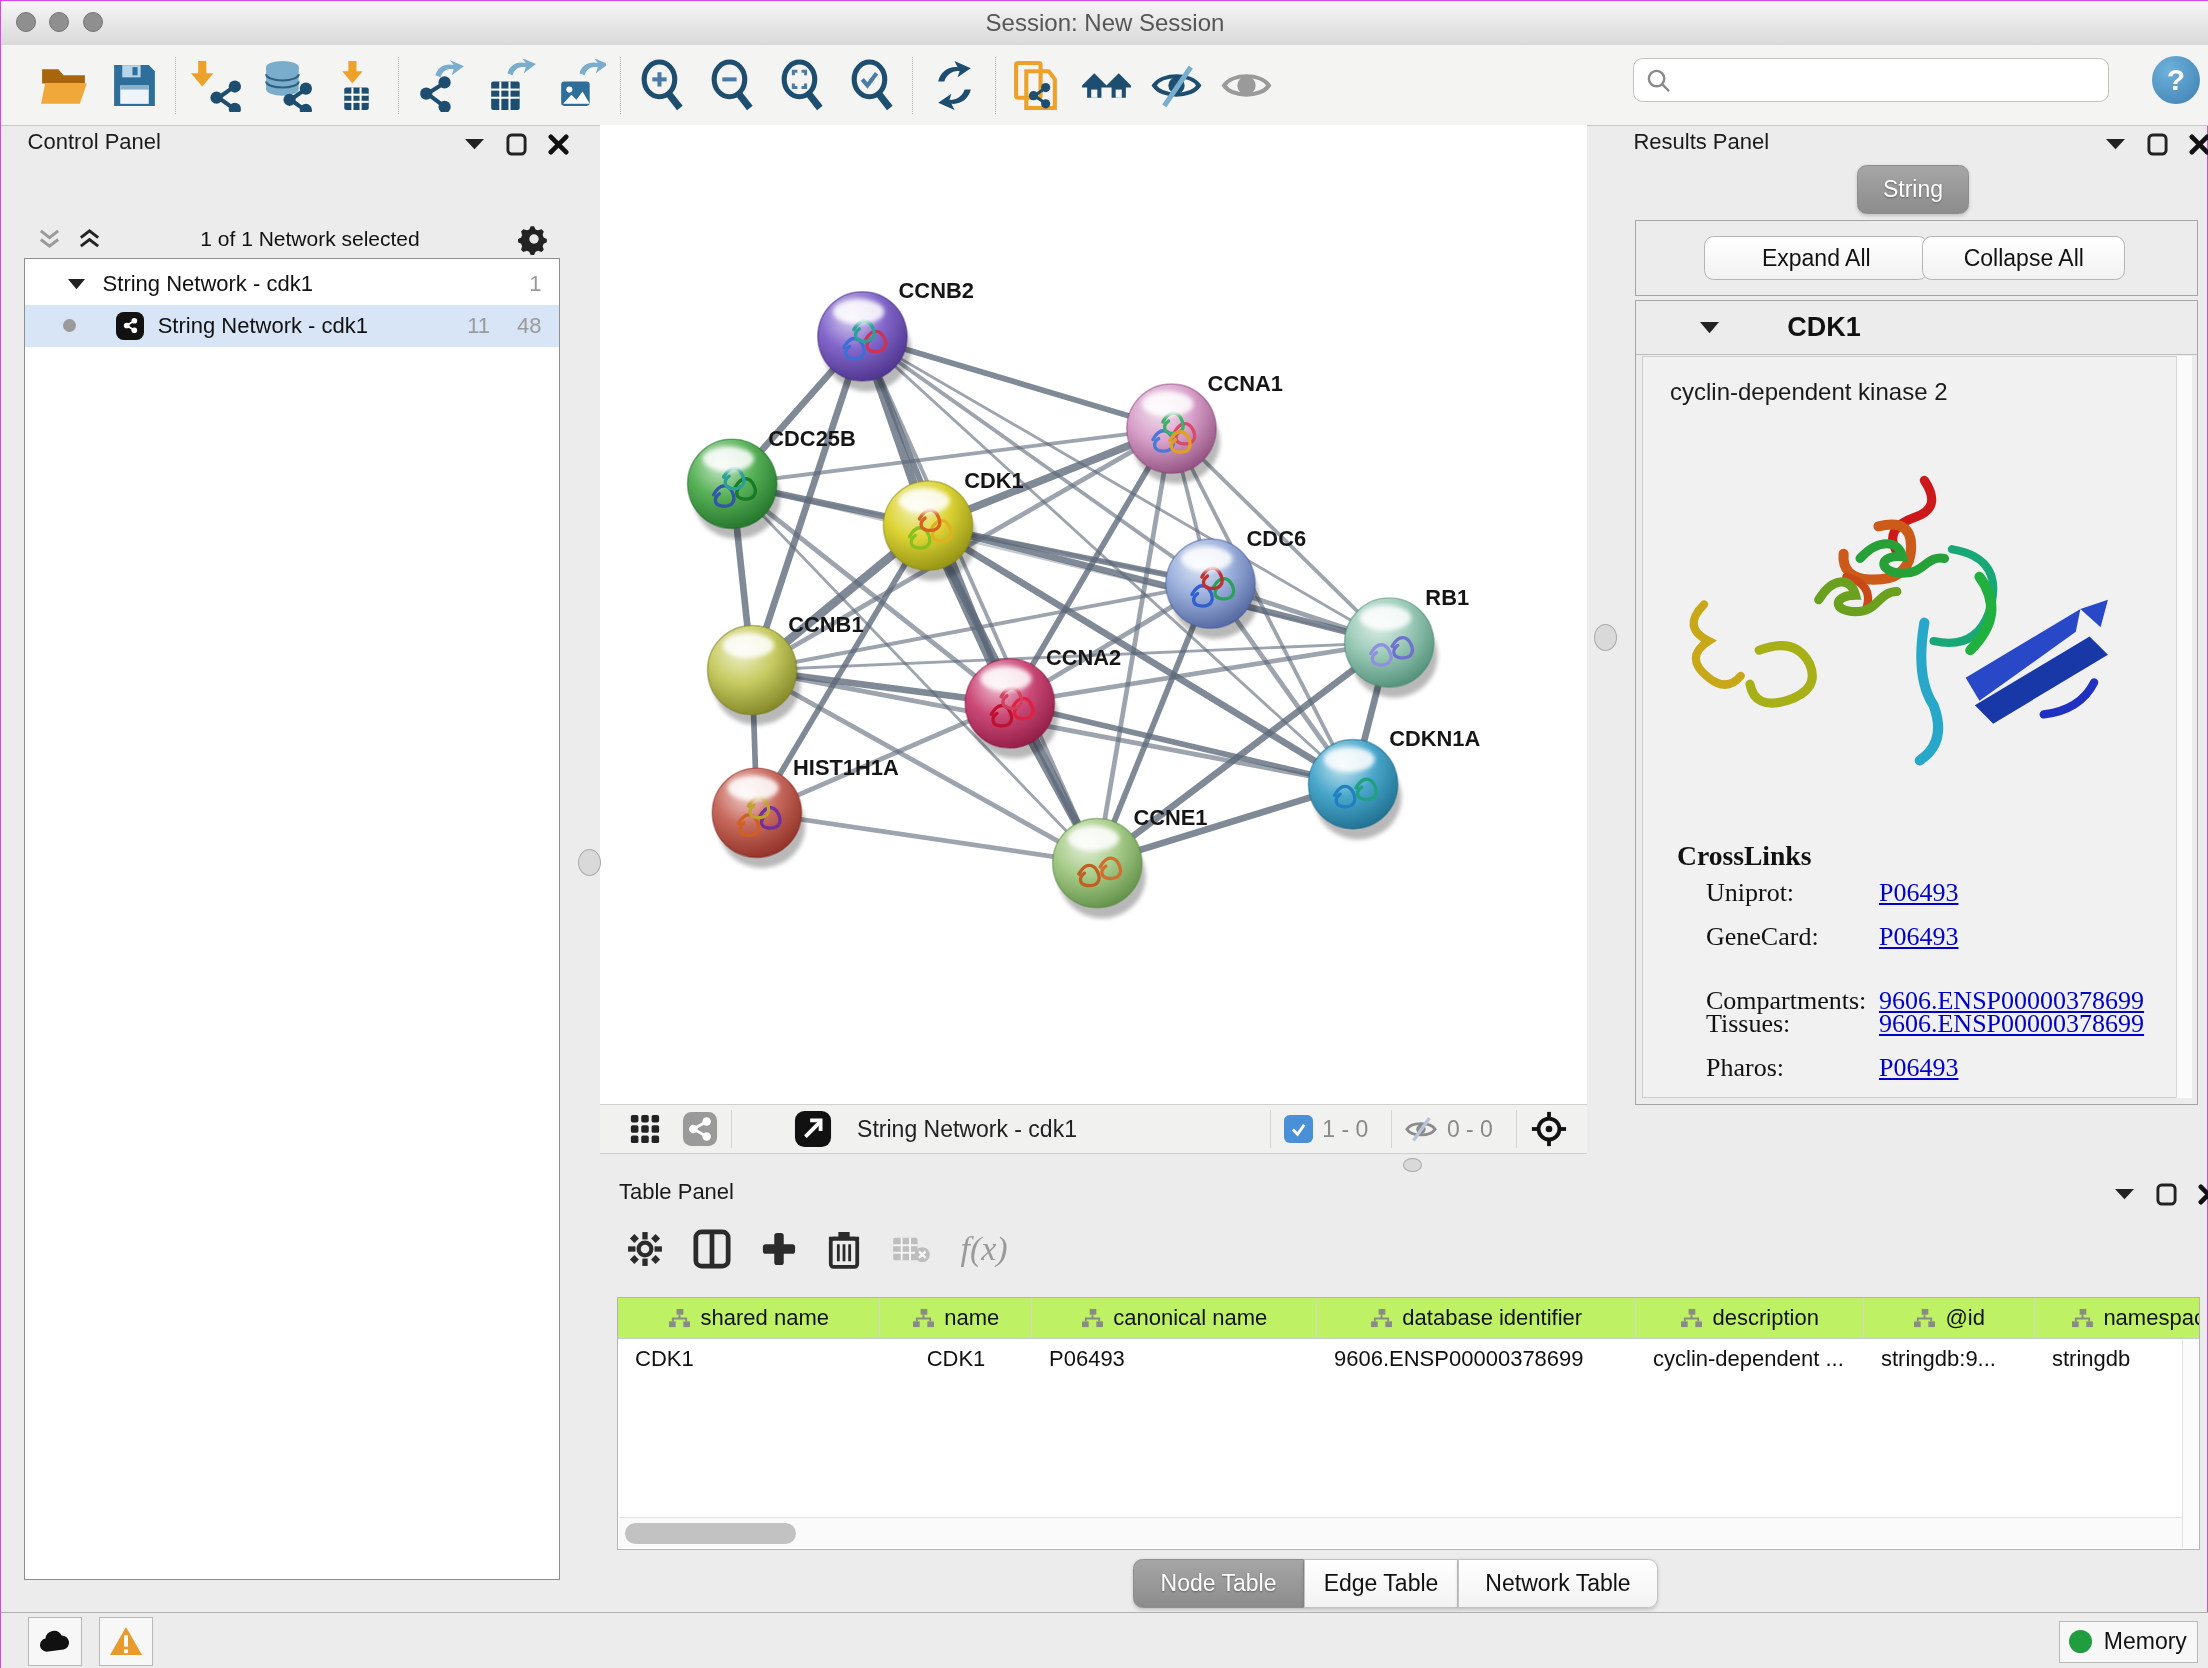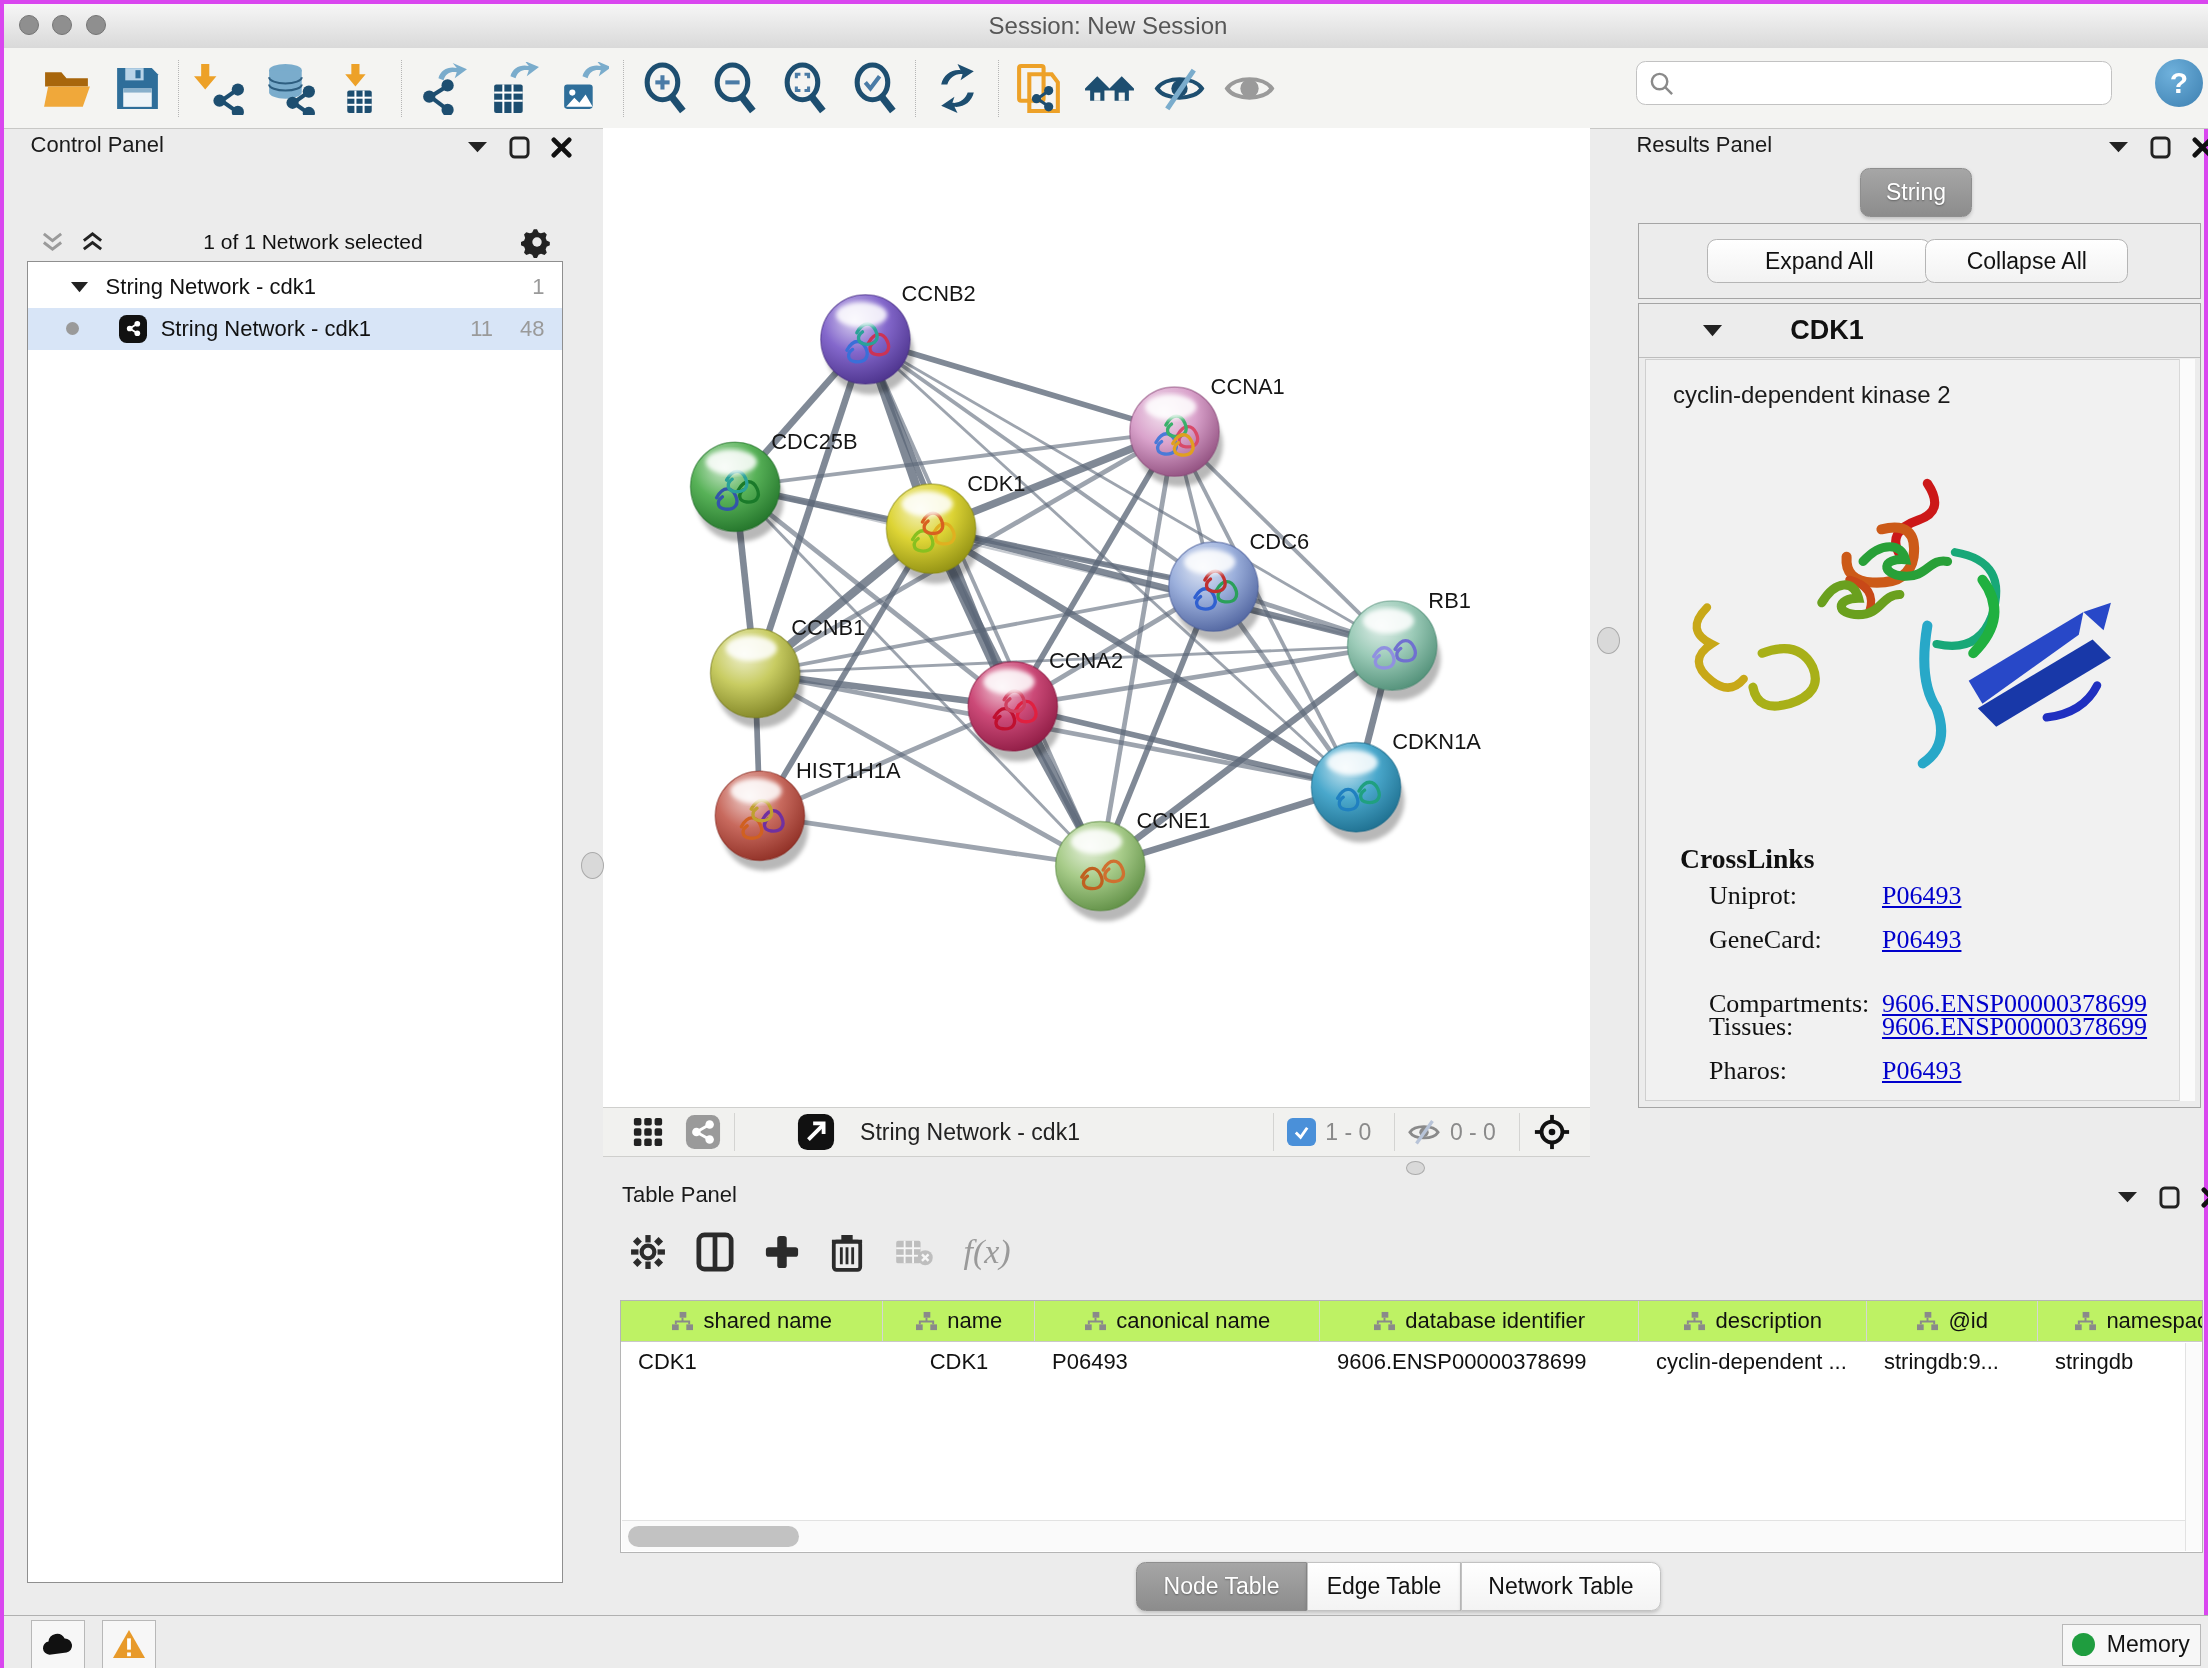--- a/index.html
+++ b/index.html
@@ -1,17 +1,17 @@
 <!DOCTYPE html>
 <html style="font-size:15px"><head>
 <meta charset="utf-8">
 <style>
   html,body{margin:0;padding:0;width:2208px;height:1668px;overflow:hidden;
     font-family:"Liberation Sans","DejaVu Sans",sans-serif;background:#ececec;}
-  .window{position:relative;width:2208px;height:1668px;background:#ececec;border:4px solid #d946ef;box-sizing:border-box;}
+  .window{position:relative;width:2208px;height:1668px;background:#ececec;border:1px solid #d946ef;box-sizing:border-box;}
 
   
   .titlebar{position:absolute;left:0;top:0;width:2208px;height:44px;
     background:linear-gradient(#f6f6f6,#d9d9d9);border-bottom:1px solid #b4b4b4;}
   .traffic{position:absolute;left:15px;top:11.4px;display:flex;gap:13.3px;}
   .tl{width:20px;height:20px;border-radius:50%;background:#8f8f8f;border:1px solid #757575;box-sizing:border-box;}
   .wtitle{position:absolute;left:0;right:0;top:7.6px;text-align:center;font-size:24px;color:#565656;}
 
   
   .toolbar{position:absolute;left:0;top:44px;width:2208px;height:80px;background:#f4f4f2;
@@ -42,21 +42,21 @@
   .cp-tabs{position:absolute;left:59px;top:40px;}
   .cp-info{position:absolute;left:15px;top:95px;width:536px;height:38px;display:flex;align-items:center;}
   .cp-info .lbl{flex:1;text-align:center;font-size:21px;color:#111;}
   .treebox{position:absolute;left:15px;top:133px;width:536px;height:1322px;background:#fff;border:1.9px solid #8f8f8f;box-sizing:border-box;}
   .trow{height:42px;display:flex;align-items:center;font-size:22px;color:#111;}
   .trow.sel{background:#d8e5f7;}
   .trow .cnt{color:#9a9a9a;}
   .shareic{width:28.5px;height:28.5px;border-radius:7.6px;background:#111;display:flex;align-items:center;justify-content:center;}
 
   
-  .net-canvas{position:absolute;left:599px;top:124px;width:987px;height:980px;background:#fff;}
+  .net-canvas{position:absolute;left:599px;top:124px;width:987px;height:980px;background:#fff;font-weight:bold;}
   .net-bottombar{position:absolute;left:599px;top:1103px;width:987px;height:50px;background:#f1f1ef;
     border-top:1px solid #cfcfcd;border-bottom:1px solid #cfcfcd;display:flex;align-items:center;box-sizing:border-box;}
   .nb-sep{width:0;height:38px;border-left:1px solid #d4d4d2;margin:0 13.3px;}
   .nb-title{font-size:23px;color:#222;margin-left:25px;flex:1;}
   .badge{font-size:23px;color:#8a8a8a;margin:0 9.5px;}
   .checkbox{width:28.5px;height:28.5px;border-radius:5.7px;background:#4a90d9;display:flex;align-items:center;justify-content:center;}
 
   
   .grip{position:absolute;background:#d9d9d9;border:1px solid #ababab;border-radius:50%;}
 

